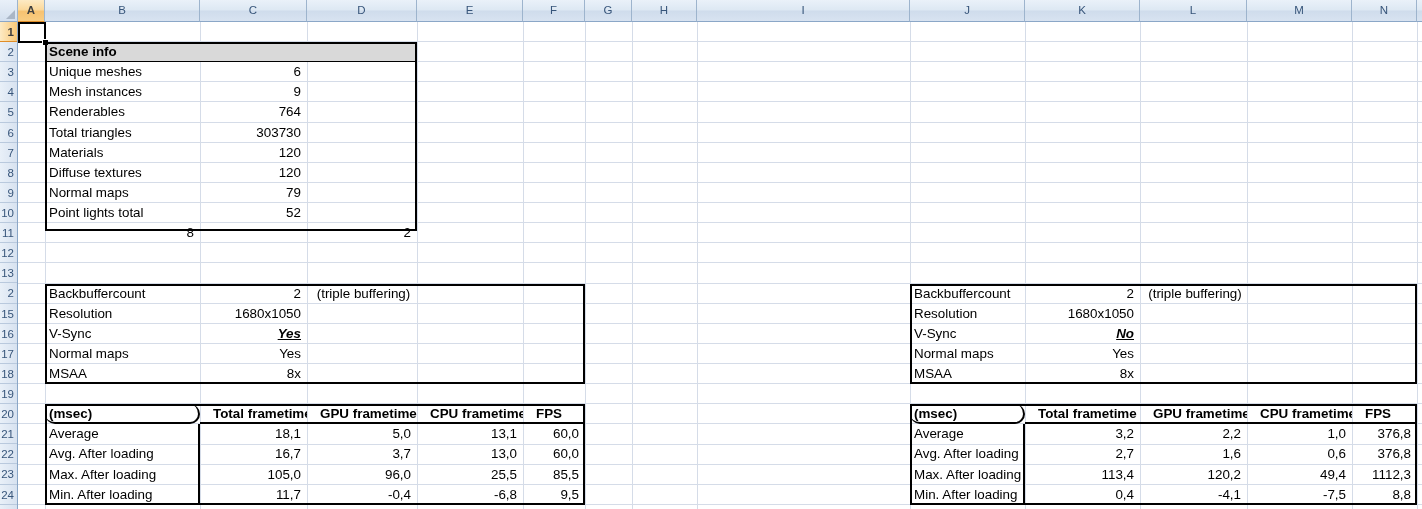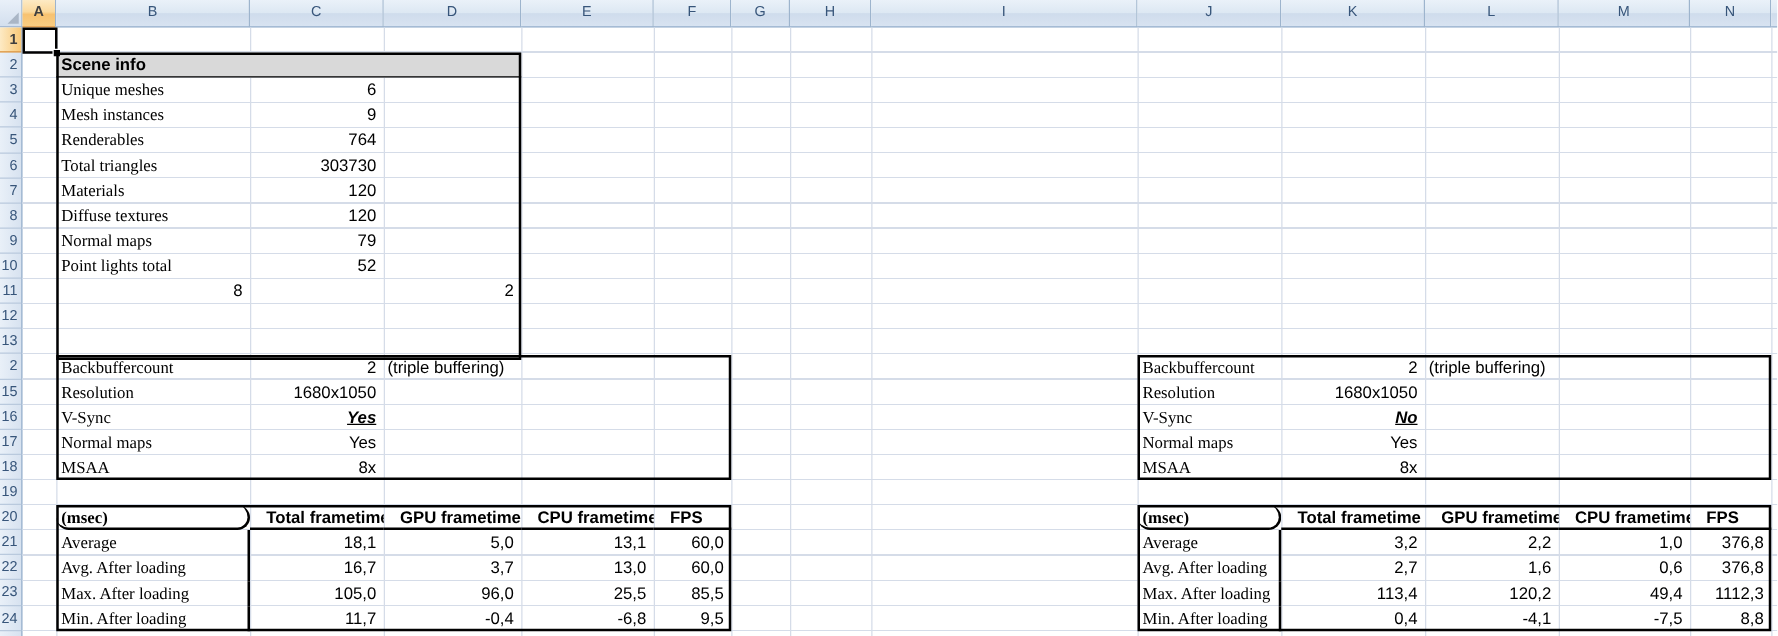--- a/index.html
+++ b/index.html
@@ -58,23 +58,23 @@
     position:absolute;right:-4px;bottom:-4px;width:5px;height:5px;background:#000;
     box-shadow:-1px -1px 0 #fff;
   }
   
   .tbl{position:absolute;display:grid;grid-auto-rows:20.12px;z-index:3;}
   .tbl .bord{position:absolute;inset:0;border:2px solid #000;pointer-events:none;z-index:5;}
   .cell{
     box-sizing:border-box;font-size:13.4px;line-height:20.1px;color:#000;
     white-space:nowrap;overflow:hidden;
   }
-  .lbl{padding-left:4px;text-align:left;font-family:Liberation Serif, serif;}
+  .lbl{padding-left:4px;text-align:left;}
   .val{padding-right:6px;text-align:right;}
-  .note{padding-left:3px;text-align:left;}
+  .note{padding-left:3px;text-align:center;}
   .hdr{font-weight:bold;padding-left:13px;border-bottom:2px solid #000;}
   .hdr.lbl{padding-left:4px;border-radius:10px;}
   .dkr{border-right:2px solid #000;}
   .scene-title{
     grid-column:1 / -1;background:#d9d9d9;font-weight:bold;padding-left:4px;
     border-bottom:1px solid #000;box-sizing:border-box;font-size:13.4px;line-height:19.5px;
   }
   .vsync{font-weight:bold;font-style:italic;text-decoration:underline;}
 </style>
 </head>
@@ -127,21 +127,21 @@
       <div class="rhcell">21</div>
       <div class="rhcell">22</div>
       <div class="rhcell">23</div>
       <div class="rhcell">24</div>
     </div>
 
   <div id="selection">
     <div class="handle"></div>
   </div>
 
-  <div id="scene-tbl" class="tbl" style="left: 45px; top: 42.12px; width: 372px; height: 246px; grid-template-columns: 155px 107px 110px;">
+  <div id="scene-tbl" class="tbl" style="left: 45px; top: 42.12px; width: 372px; height: 189px; grid-template-columns: 155px 107px 110px;">
       <div class="scene-title">Scene info</div>
       <div class="cell lbl">Unique meshes</div>
       <div class="cell val">6</div>
       <div class="cell"></div>
       <div class="cell lbl">Mesh instances</div>
       <div class="cell val">9</div>
       <div class="cell"></div>
       <div class="cell lbl">Renderables</div>
       <div class="cell val">764</div>
       <div class="cell"></div>

